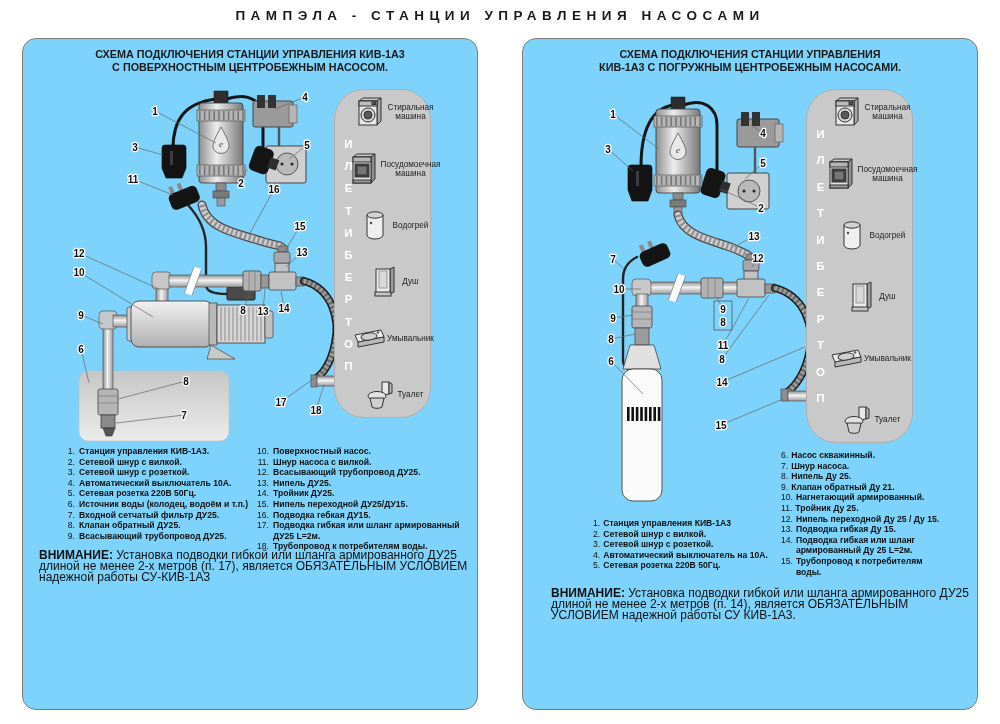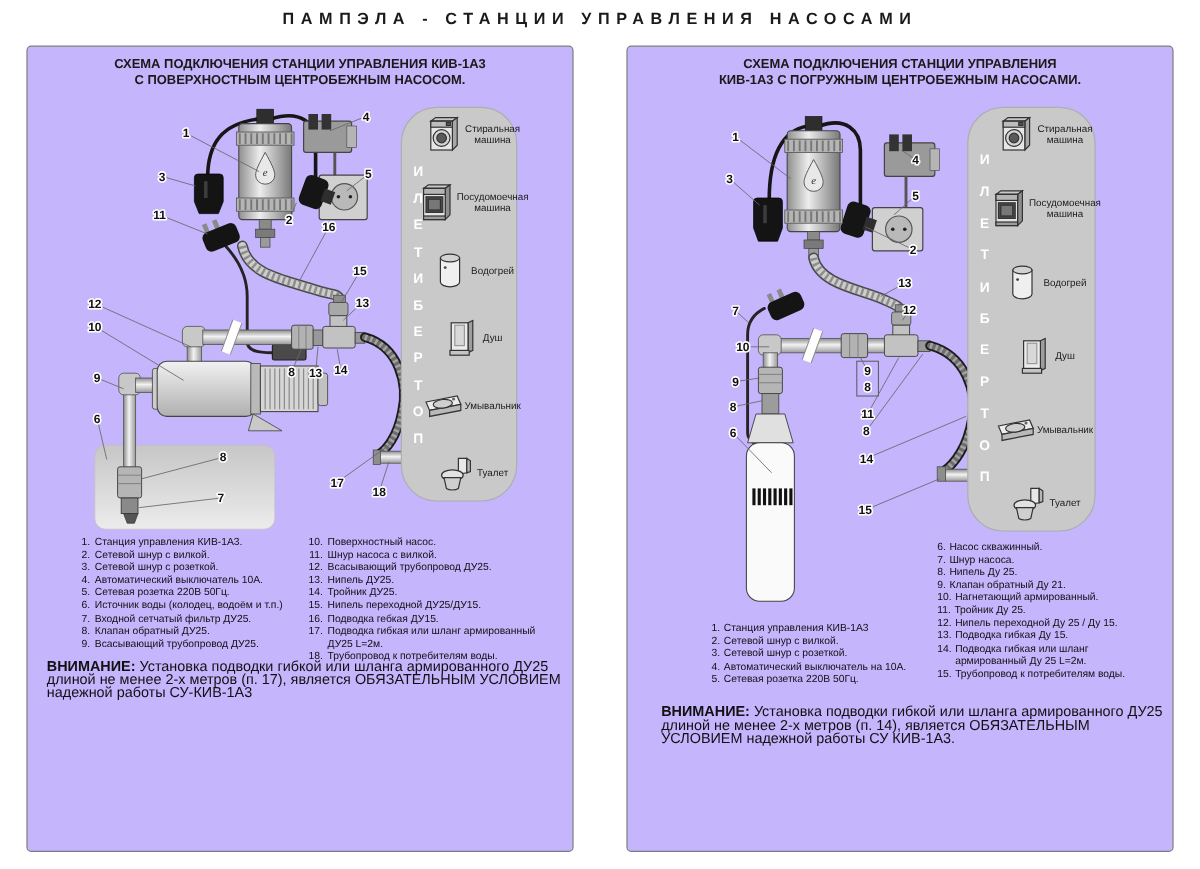--- a/index.html
+++ b/index.html
@@ -1,38 +1,38 @@
 <!DOCTYPE html>
 <html><head>
 <meta charset="utf-8">
 <style>
   html,body{margin:0;padding:0;background:#fff;}
   .stage{position:relative;width:1000px;height:724px;background:#fff;overflow:hidden;
          font-family:"Liberation Sans",sans-serif;color:#111;}
   .main-title{position:absolute;top:8px;left:0;right:0;margin:0;text-align:center;
       font-size:13.5px;font-weight:bold;letter-spacing:5.5px;color:#1a1a1a;}
   .panel{position:absolute;top:38px;width:456px;height:672px;border:1.2px solid #7d7d7d;
-      border-radius:4px;background:#c4b5fd;box-sizing:border-box;}
+      border-radius:14px;background:#7dd3fc;box-sizing:border-box;}
   .ptitle{position:absolute;top:9px;left:0;right:0;text-align:center;font-weight:bold;
       font-size:10.8px;line-height:13px;color:#1a1a1a;z-index:3;}
   svg.diagram{position:absolute;left:0;top:0;width:456px;height:672px;z-index:1;}
   .consumers{position:absolute;background:#c9c9c9;border:1px solid #aeaeae;border-radius:30px;z-index:2;}
   .vletters{position:absolute;left:6px;width:15px;display:flex;flex-direction:column;
       justify-content:space-between;align-items:center;font-weight:bold;font-size:11.5px;color:#fff;}
   .citems{position:absolute;left:23px;right:3px;top:6px;bottom:6px;display:flex;
       flex-direction:column;justify-content:space-between;align-items:center;}
   .citem{display:flex;flex-direction:row;align-items:center;}
   .cicon{display:block;width:36px;height:32px;}
   .cicon svg{width:36px;height:32px;display:block;}
   .clabel{font-size:8.2px;line-height:9px;text-align:center;color:#1c1c1c;max-width:74px;}
   .legend{position:absolute;font-size:8.6px;line-height:10.6px;color:#111;z-index:3;}
   .lrow{display:flex;}
   .lnum{flex:0 0 18px;text-align:right;margin-right:4px;white-space:nowrap;}
   .legend.numleft .lnum{flex:0 0 auto;text-align:left;margin-right:3px;}
-  .ltext{flex:1 1 auto;}
+  .ltext{flex:1 1 auto;font-weight:bold;}
   .warning{position:absolute;margin:0;font-size:12px;line-height:11.2px;color:#111;z-index:3;}
   
   .cord{fill:none;stroke:#161616;stroke-width:3;stroke-linecap:round;}
   .cable{fill:none;stroke:#242424;stroke-width:2.4;stroke-linecap:round;}
   .h1l{fill:none;stroke:#4a4a4a;stroke-width:9;stroke-linecap:round;}
   .h2l{fill:none;stroke:#cdcdcd;stroke-width:6.4;stroke-linecap:round;}
   .h3l{fill:none;stroke:#8d8d8d;stroke-width:6.4;stroke-dasharray:2 2.6;}
   .h1d{fill:none;stroke:#1c1c1c;stroke-width:8;stroke-linecap:round;}
   .h2d{fill:none;stroke:#6e6e6e;stroke-width:4.8;stroke-linecap:round;}
   .h3d{fill:none;stroke:#a3a3a3;stroke-width:4.8;stroke-dasharray:2 2.6;}

